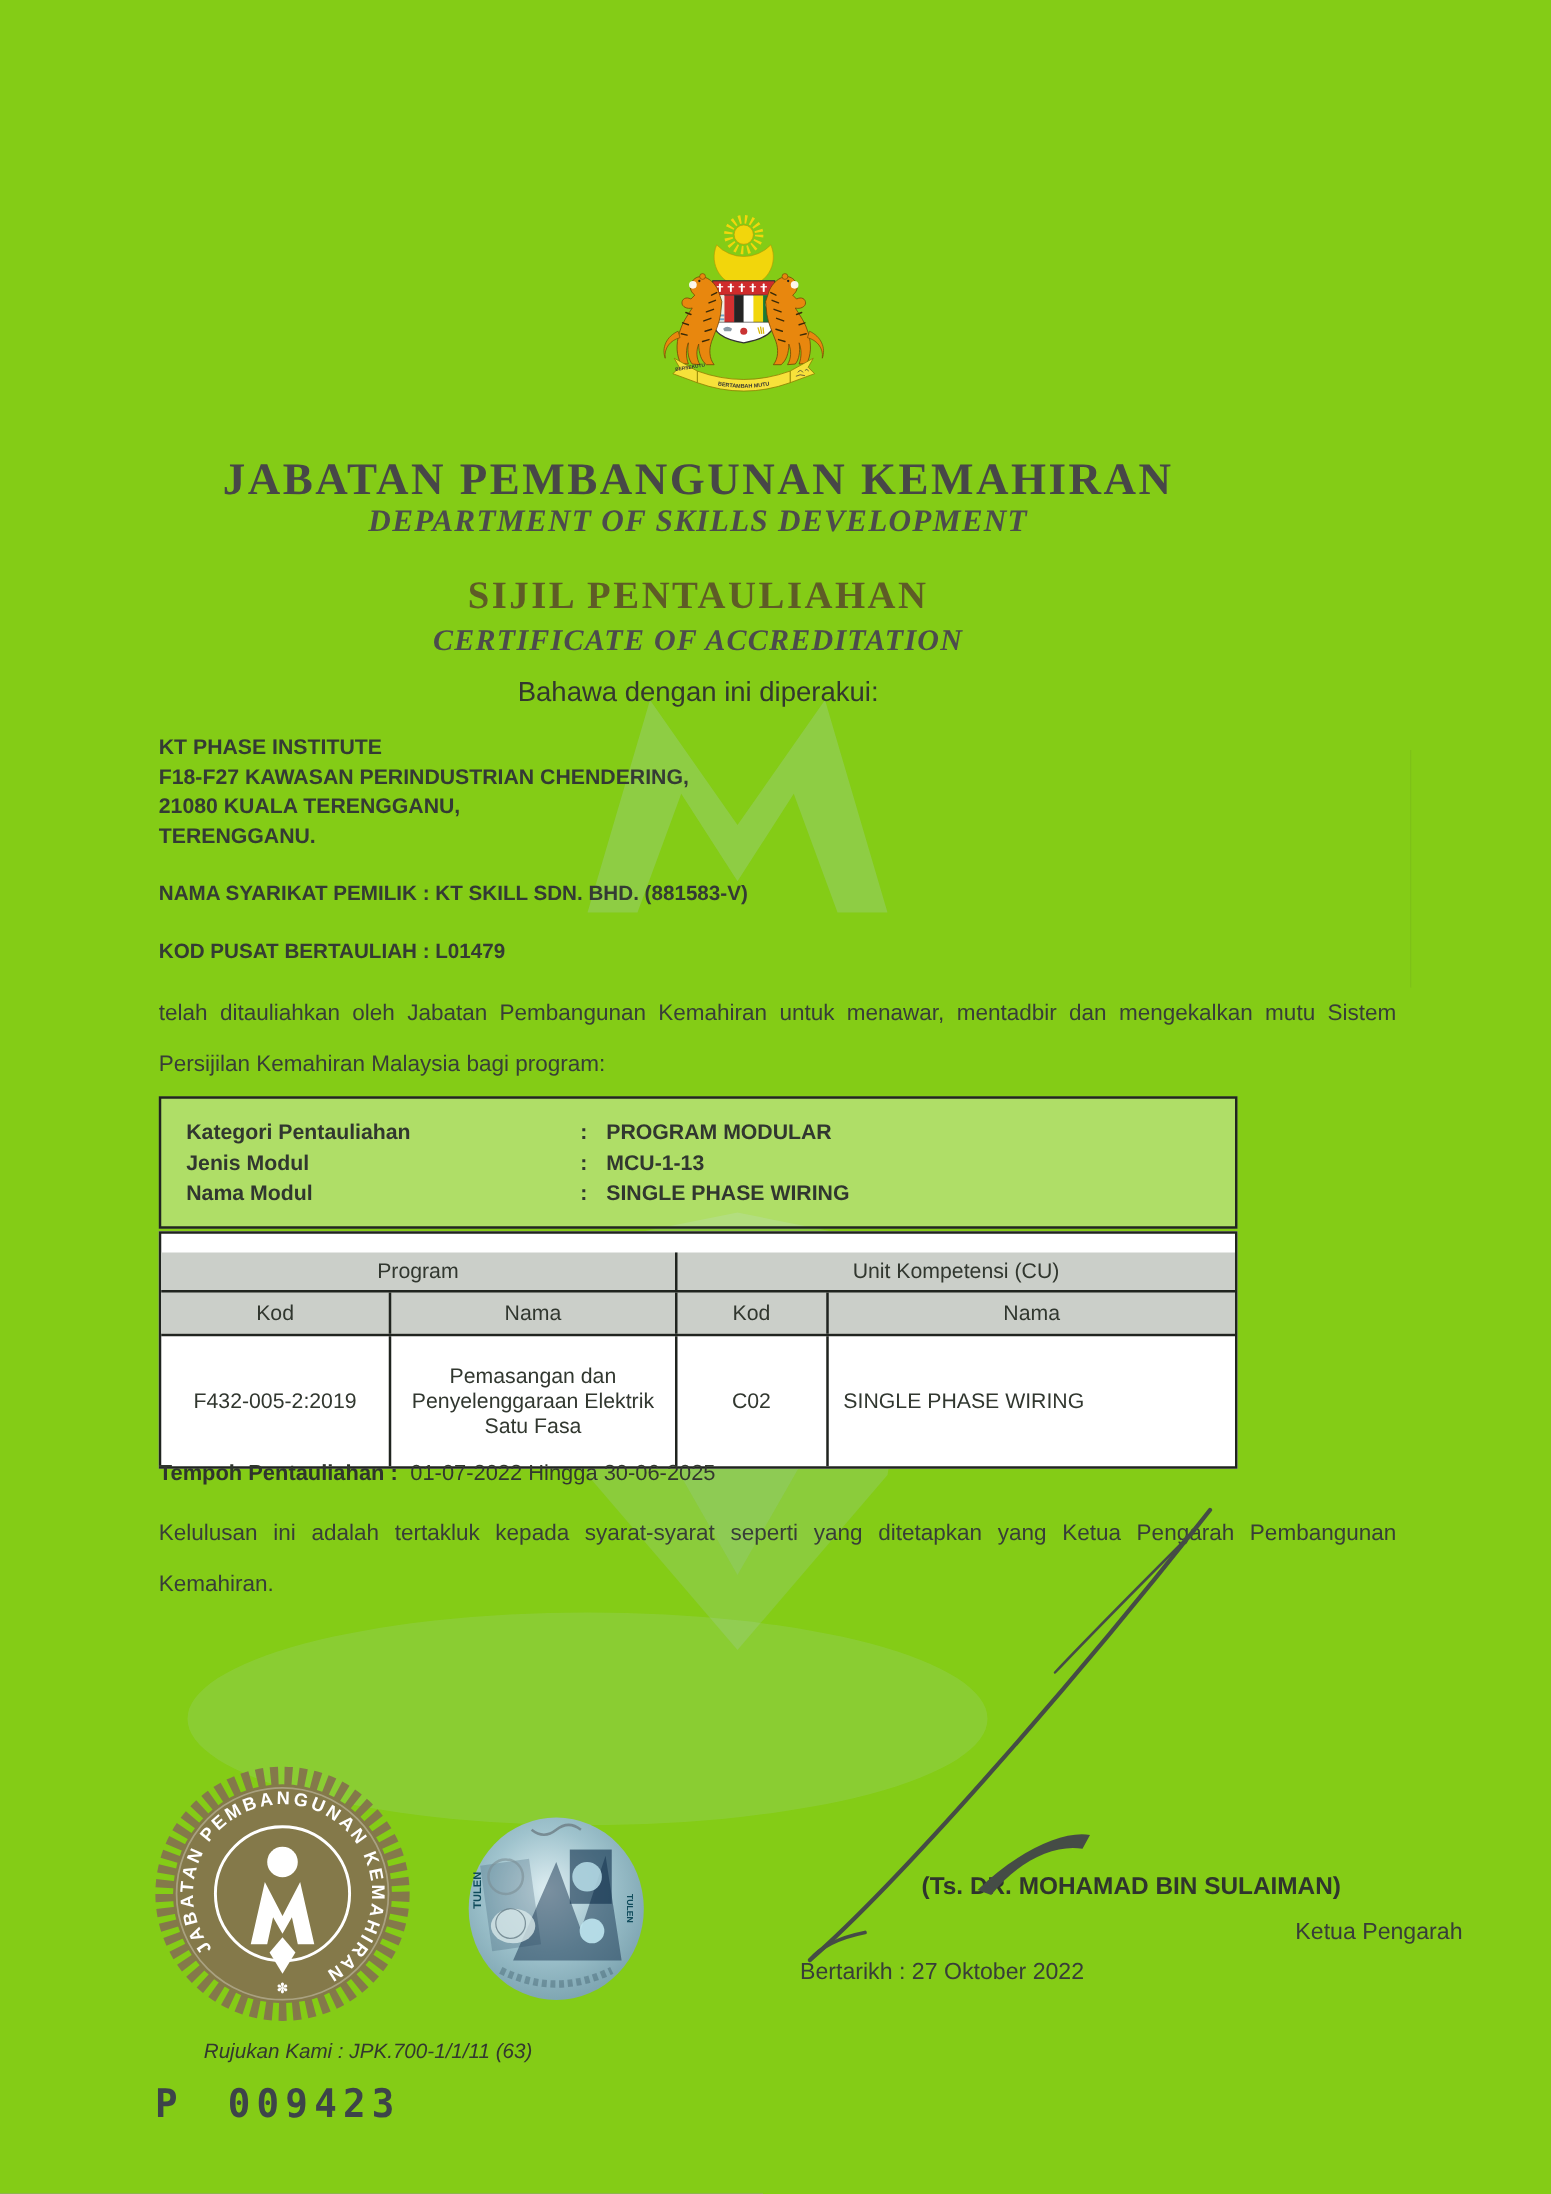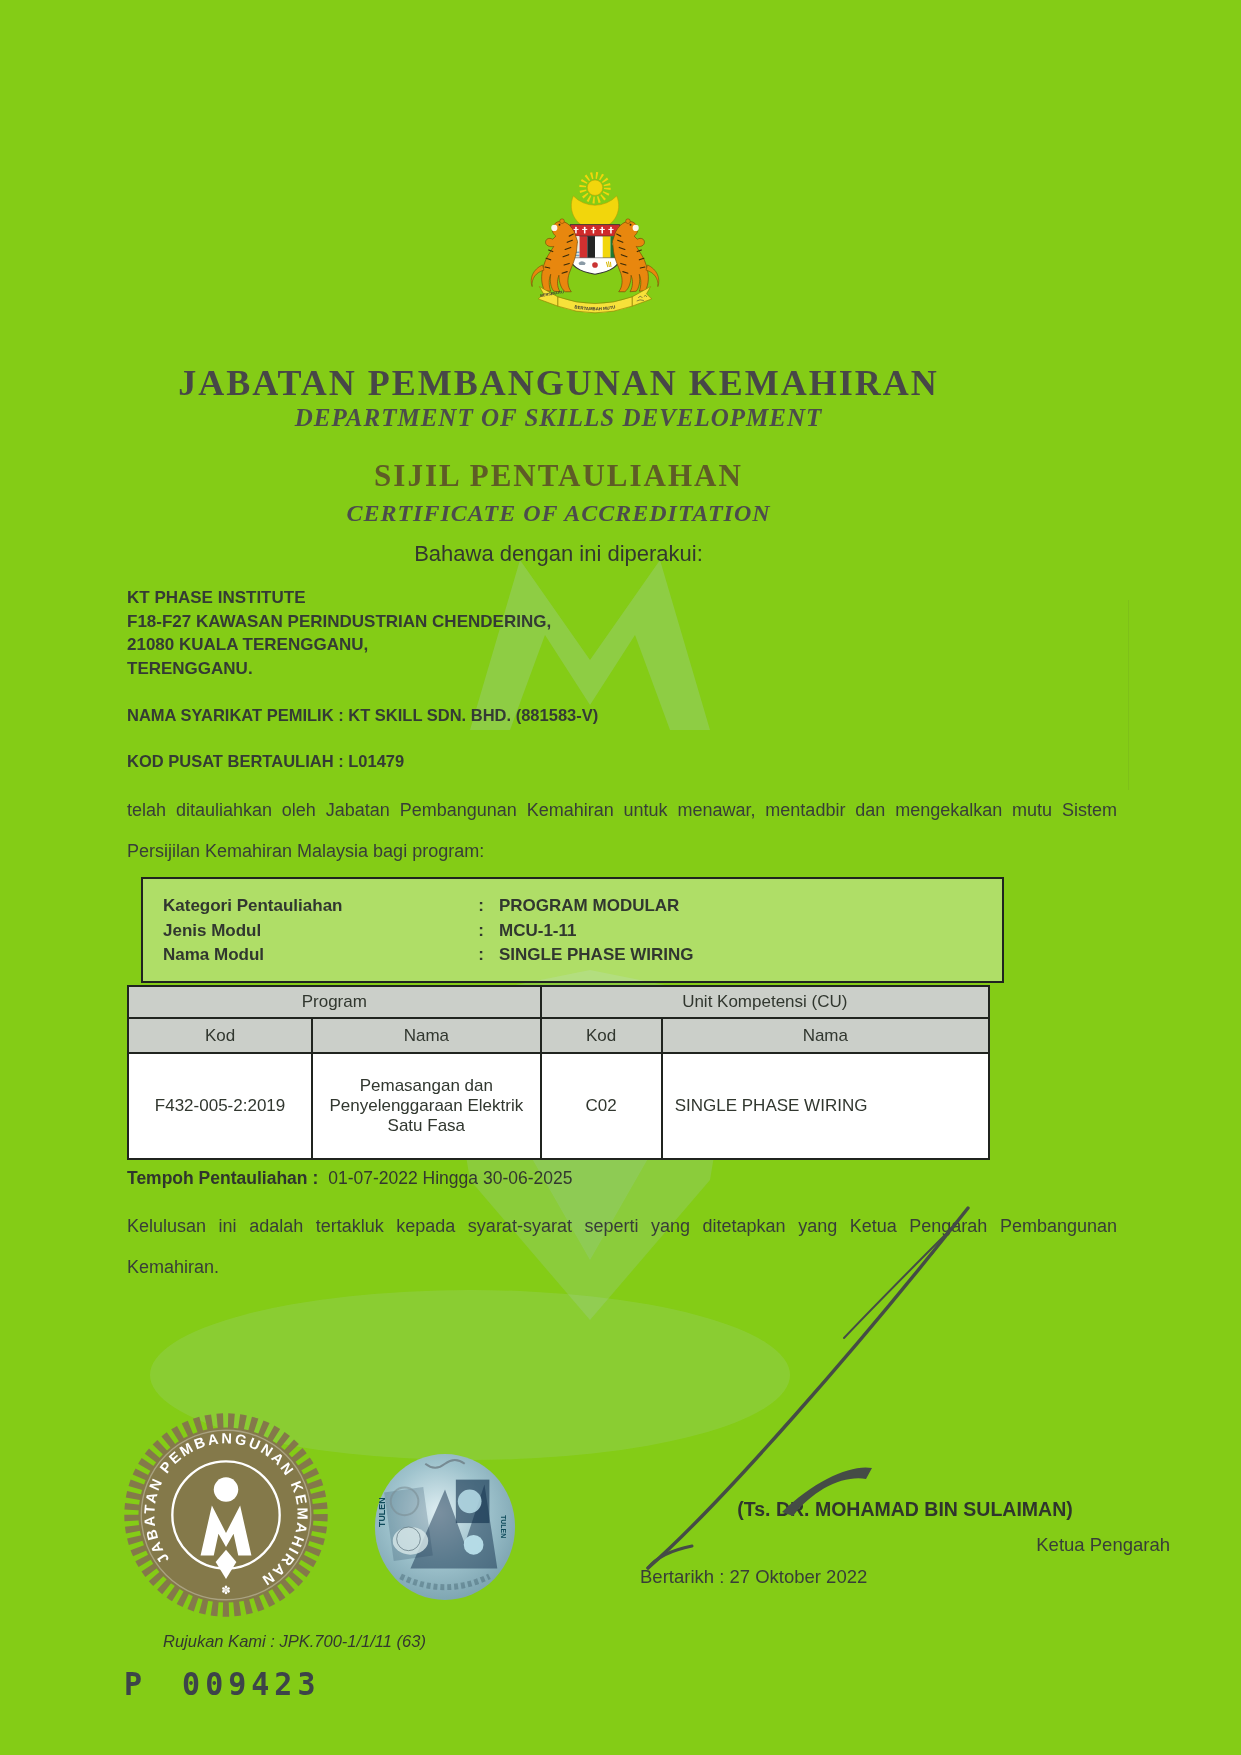--- a/index.html
+++ b/index.html
@@ -20,38 +20,38 @@
 
   .recipient{left:127px;top:586px;font-size:17px;font-weight:bold;line-height:23.5px;color:#343b34;}
   .owner-line{left:127px;top:706px;font-size:16.5px;font-weight:bold;color:#343b34;}
   .code-line{left:127px;top:752px;font-size:16.5px;font-weight:bold;color:#343b34;}
 
   .para{left:127px;width:990px;font-size:18px;color:#383e38;text-align:justify;}
   .para1{top:790px;line-height:41px;}
   .para2{top:1206px;line-height:41px;}
 
   .mbox{
-    left:141px;top:877px;width:863px;height:106px;border:2px solid #20241f;
+    left:127px;top:877px;width:863px;height:106px;border:2px solid #20241f;
     box-sizing:border-box;padding:15px 0 0 20px;background:rgba(255,255,255,.35);
   }
   .mrow{display:grid;grid-template-columns:300px 36px 1fr;line-height:24.5px;
     font-size:17px;font-weight:bold;color:#31372f;}
   .mrow .sep{text-align:center;}
 
   .ptable{left:127px;top:985px;width:863px;border:2px solid #20241f;box-sizing:border-box;
     font-size:17px;color:#31372f;background:#fff;}
   .trow{display:grid;}
   .trow.g2{grid-template-columns:47.8% 52.2%;}
   .trow.g4{grid-template-columns:21.2% 26.6% 14.1% 38.1%;}
   .hdr{background:#cbcfc9;}
   .cell{display:flex;align-items:center;justify-content:center;box-sizing:border-box;
     border-left:2px solid #20241f;text-align:center;}
   .cell:first-child{border-left:none;}
   .trow{border-top:2px solid #20241f;}
-  .trow:first-child{border-top:none;}
+  .trow:first-child{border-top:none;margin-top:15px;}
   .h1r{height:30px;}
   .h2r{height:33px;}
   .drow{min-height:104px;}
   .drow .cell{padding:8px 6px;}
   .drow .cu-nama{justify-content:flex-start;text-align:left;padding-left:12px;}
 
   .validity{left:127px;top:1168px;font-size:17.5px;color:#33382f;}
   .validity b{color:#2f352d;}
   .validity .v{margin-left:10px;font-weight:normal;}
 
@@ -170,21 +170,21 @@
 
   <div class="abs mbox">
     <div class="mrow">
       <span>Kategori Pentauliahan</span>
       <span class="sep">:</span>
       <span>PROGRAM MODULAR</span>
     </div>
     <div class="mrow">
       <span>Jenis Modul</span>
       <span class="sep">:</span>
-      <span>MCU-1-11</span>
+      <span>MCU-1-13</span>
     </div>
     <div class="mrow">
       <span>Nama Modul</span>
       <span class="sep">:</span>
       <span>SINGLE PHASE WIRING</span>
     </div>
   </div>
 
   <div class="abs ptable">
     <div class="trow g2 hdr h1r">

